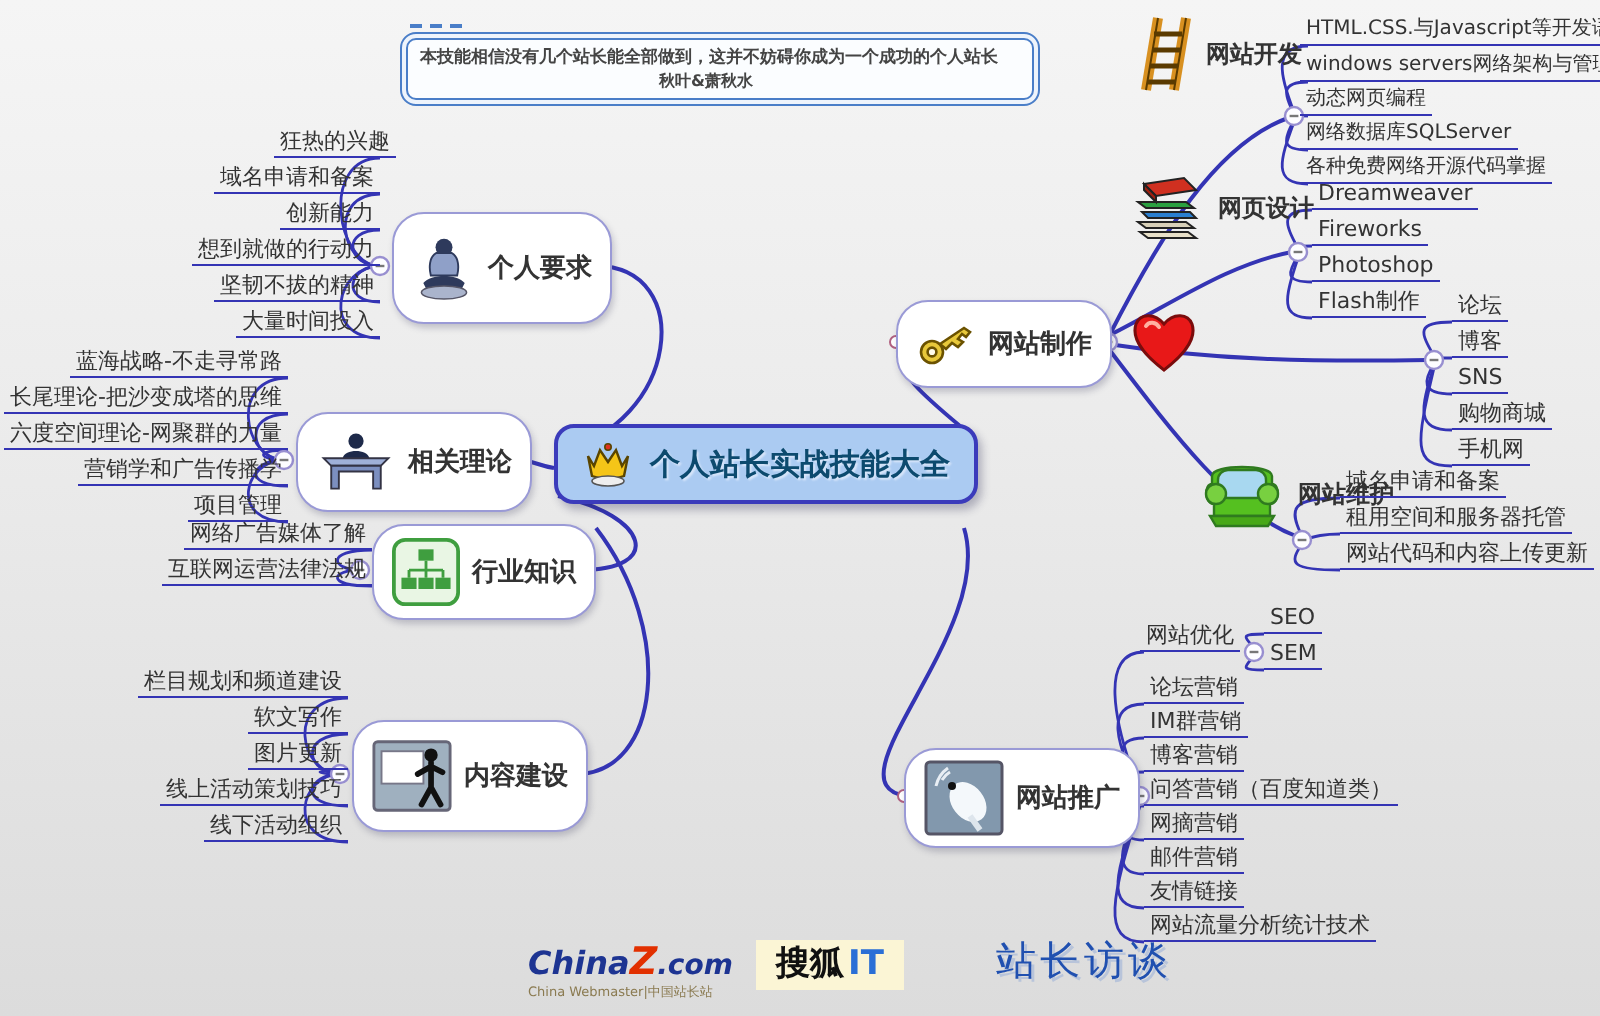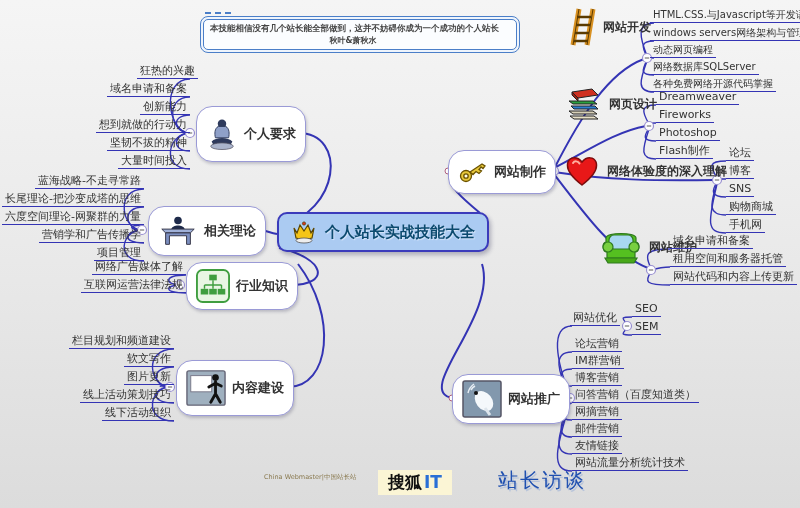--- a/index.html
+++ b/index.html
@@ -290,21 +290,20 @@
   </span>
   <span class="tlabel">网页设计</span>
 </div>
 <div class="ftopic" style="left:564px;top:154px">
   <span class="ticon">
     <svg width="36" height="34" viewBox="0 0 36 34">
         <path d="M18 31 C6 22 2 14 4 8 C6 3 13 2 18 8 C23 2 30 3 32 8 C34 14 30 22 18 31 Z" fill="#e81818" stroke="#7a0c0c" stroke-width="1.5"></path>
         <path d="M9 9 C10.5 6.5 14 7 15.5 9.5" stroke="#ffb0a0" stroke-width="2" fill="none" stroke-linecap="round"></path>
       </svg>
   </span>
-  <span class="tlabel">网络体验度的深入理解</span>
 </div>
 <div class="ftopic" style="left:600px;top:228px">
   <span class="ticon">
     <svg width="42" height="38" viewBox="0 0 42 38">
         <g stroke="#2f7a1f" stroke-width="1.2">
           <path d="M6 14 C2 14 2 24 7 24 L7 30 L35 30 L35 24 C40 24 40 14 36 14 L36 10 C36 4 6 4 6 10 Z" fill="#55c020"></path>
           <rect x="9" y="7" width="24" height="14" rx="5" fill="#a8d8f0"></rect>
           <circle cx="8" cy="19" r="5" fill="#78d040"></circle>
           <circle cx="34" cy="19" r="5" fill="#78d040"></circle>
           <path d="M5 30 L37 30 L34 35 L8 35 Z" fill="#48a818"></path>
@@ -363,18 +362,21 @@
 <div class="leaf" style="top:337px;left:572px">论坛营销</div>
 <div class="leaf" style="top:354px;left:572px">IM群营销</div>
 <div class="leaf" style="top:371px;left:572px">博客营销</div>
 <div class="leaf" style="top:388px;left:572px">问答营销（百度知道类）</div>
 <div class="leaf" style="top:405px;left:572px">网摘营销</div>
 <div class="leaf" style="top:422px;left:572px">邮件营销</div>
 <div class="leaf" style="top:439px;left:572px">友情链接</div>
 <div class="leaf" style="top:456px;left:572px">网站流量分析统计技术</div>
 
 <div class="logo-chinaz">
+  <div>
+    <span class="cz-blue">China</span><span class="cz-z">Z</span><span class="cz-com">.com</span>
+  </div>
   <div class="cz-sub">China Webmaster|中国站长站</div>
 </div>
 <div class="logo-sohu">
   <span class="sohu-cn">搜狐</span><span class="sohu-en">IT</span>
 </div>
 <div class="logo-interview">站长访谈</div>
 
 </body></html>

